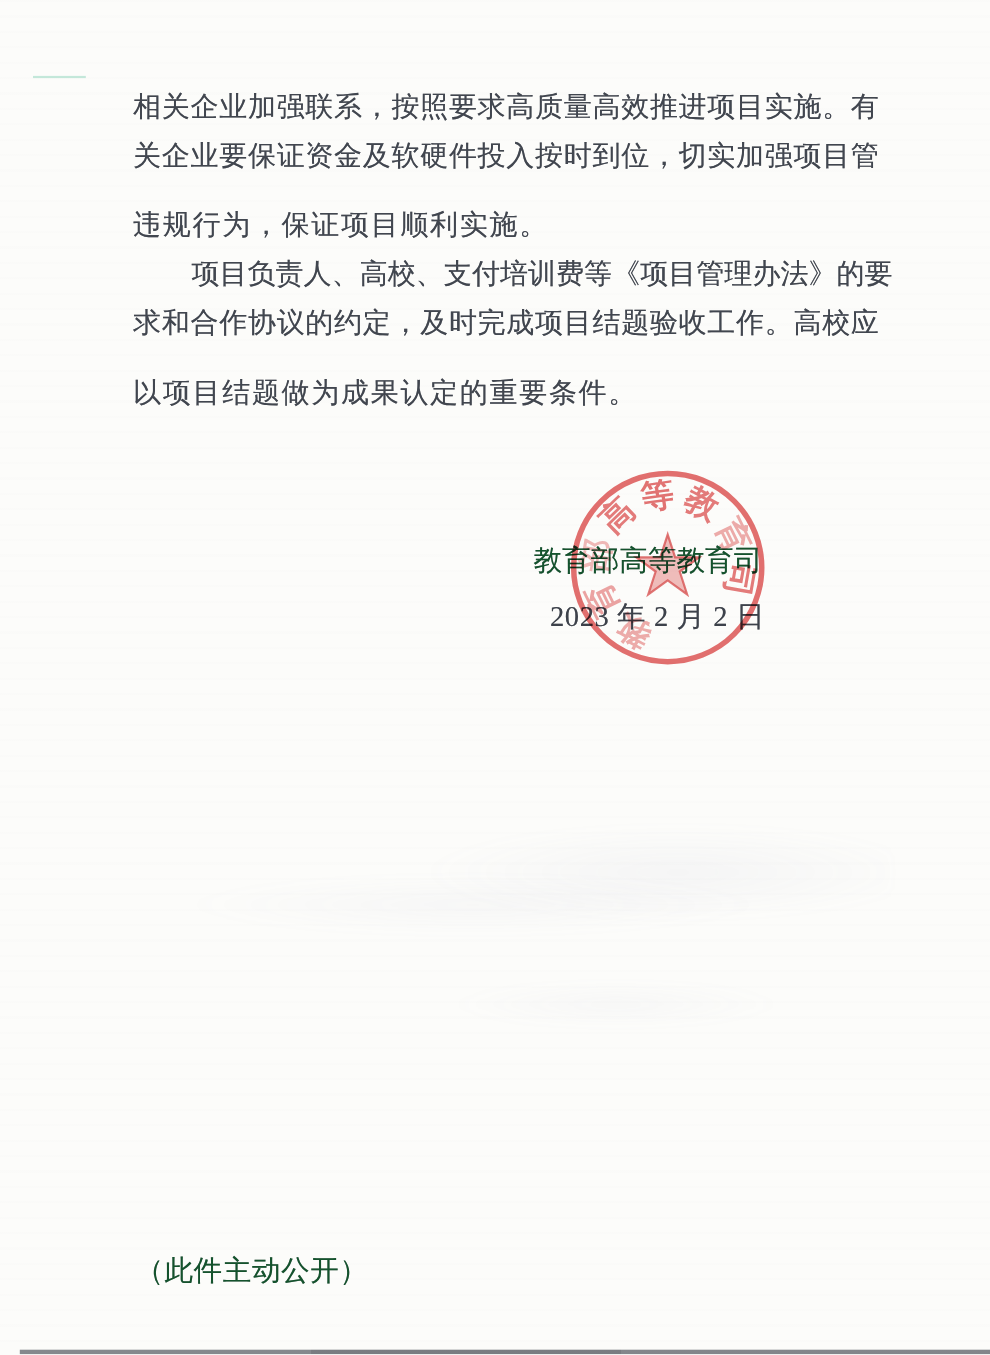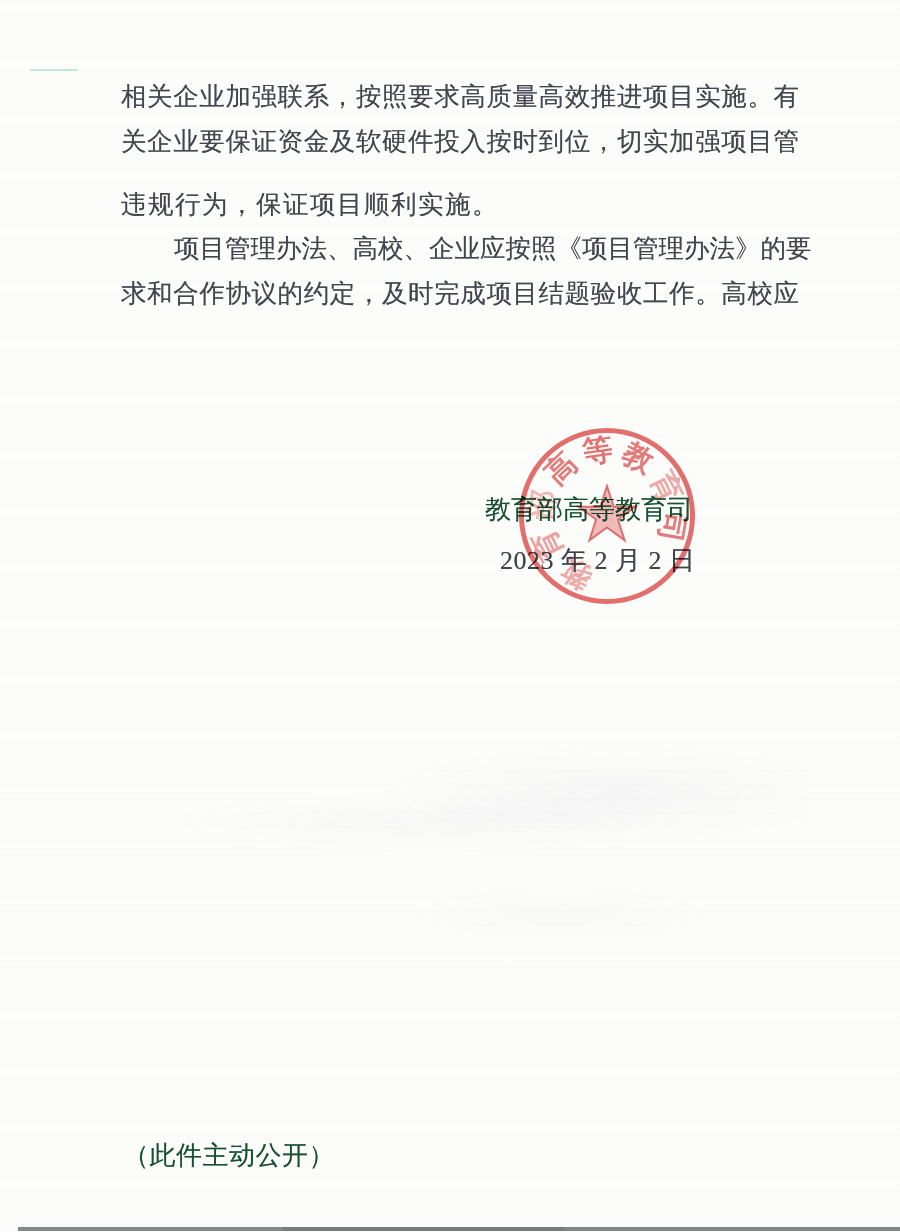--- a/index.html
+++ b/index.html
@@ -74,22 +74,23 @@
 </style>
 </head>
 <body>
 
 <div class="page">
 
   <div class="body-text">
     <div class="body-line">相关企业加强联系，按照要求高质量高效推进项目实施。有</div>
     <div class="body-line">关企业要保证资金及软硬件投入按时到位，切实加强项目管</div>
     <div class="body-line short">违规行为，保证项目顺利实施。</div>
-    <div class="body-line indent">项目管理办法、高校、企业应按照《项目管理办法》的要</div>
+    <div class="body-line indent">项目负责人、高校、支付培训费等《项目管理办法》的要</div>
     <div class="body-line">求和合作协议的约定，及时完成项目结题验收工作。高校应</div>
+    <div class="body-line short">以项目结题做为成果认定的重要条件。</div>
   </div>
 
   <div class="signature">教育部高等教育司</div>
   <div class="date-line">2023 年 2 月 2 日</div>
 
   <svg class="seal" viewBox="0 0 200 200">
     <circle cx="100" cy="100" r="85.5" fill="none" stroke="rgba(224,92,92,0.88)" stroke-width="5"></circle>
     <path transform="translate(100,100)" d="M0,-30 L6.76,-9.3 L28.53,-9.27 L10.94,3.55 L17.63,24.27 L0,11.5 L-17.63,24.27 L-10.94,3.55 L-28.53,-9.27 L-6.76,-9.3 Z" fill="rgba(226,110,110,0.45)" stroke="rgba(219,85,85,0.8)" stroke-width="2"></path>
     <g fill="#e05c5c" text-anchor="middle">
       <text x="100" y="44" transform="rotate(-152 100 100)" opacity="0.5">教</text>

